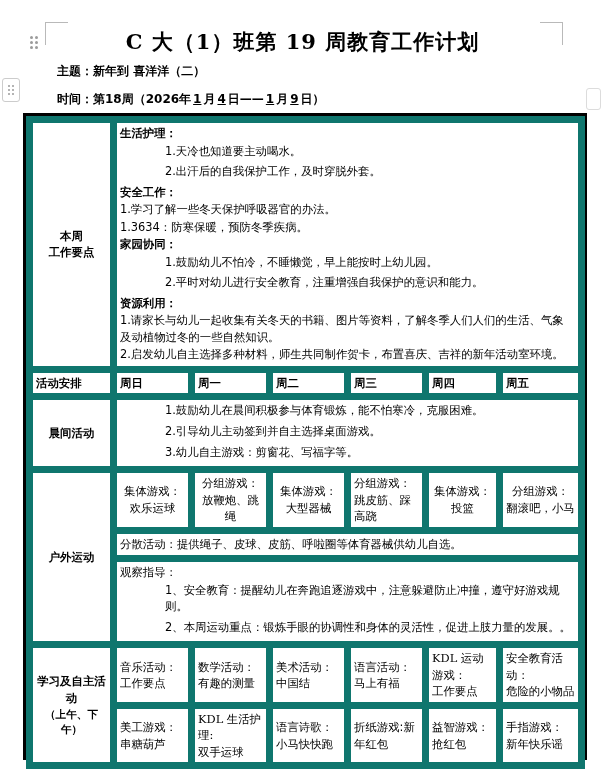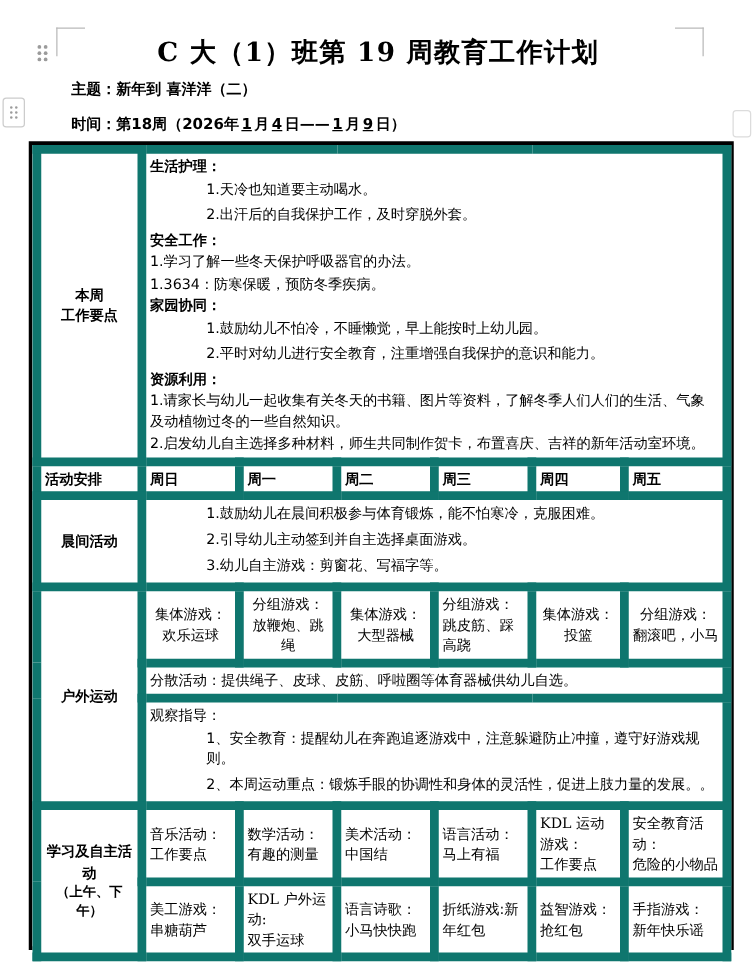--- a/index.html
+++ b/index.html
@@ -329,21 +329,21 @@
         <span class="t2">危险的小物品</span>
       </td>
     </tr>
 
     <tr>
       <td class="act-cell">
         <span class="t2">美工游戏：</span>
         <span class="t2">串糖葫芦</span>
       </td>
       <td class="act-cell kdl">
-        <span class="t2">KDL 户外运动:</span>
+        <span class="t2">KDL 生活护理:</span>
         <span class="t2">双手运球</span>
       </td>
       <td class="act-cell">
         <span class="t2">语言诗歌：</span>
         <span class="t2">小马快快跑</span>
       </td>
       <td class="act-cell">
         <span class="t2">折纸游戏:新</span>
         <span class="t2">年红包</span>
       </td>

